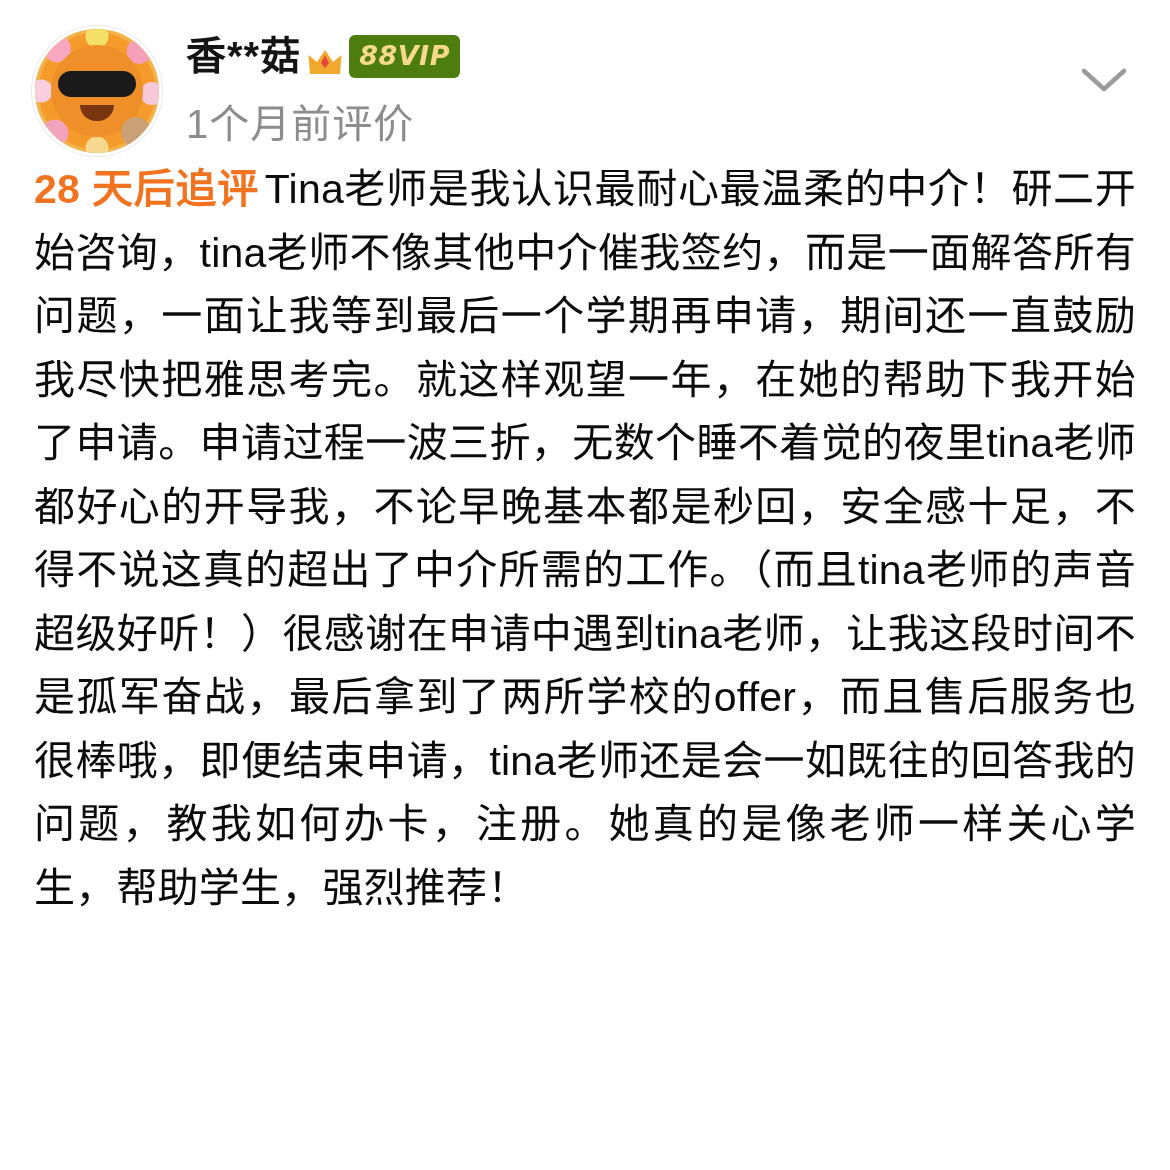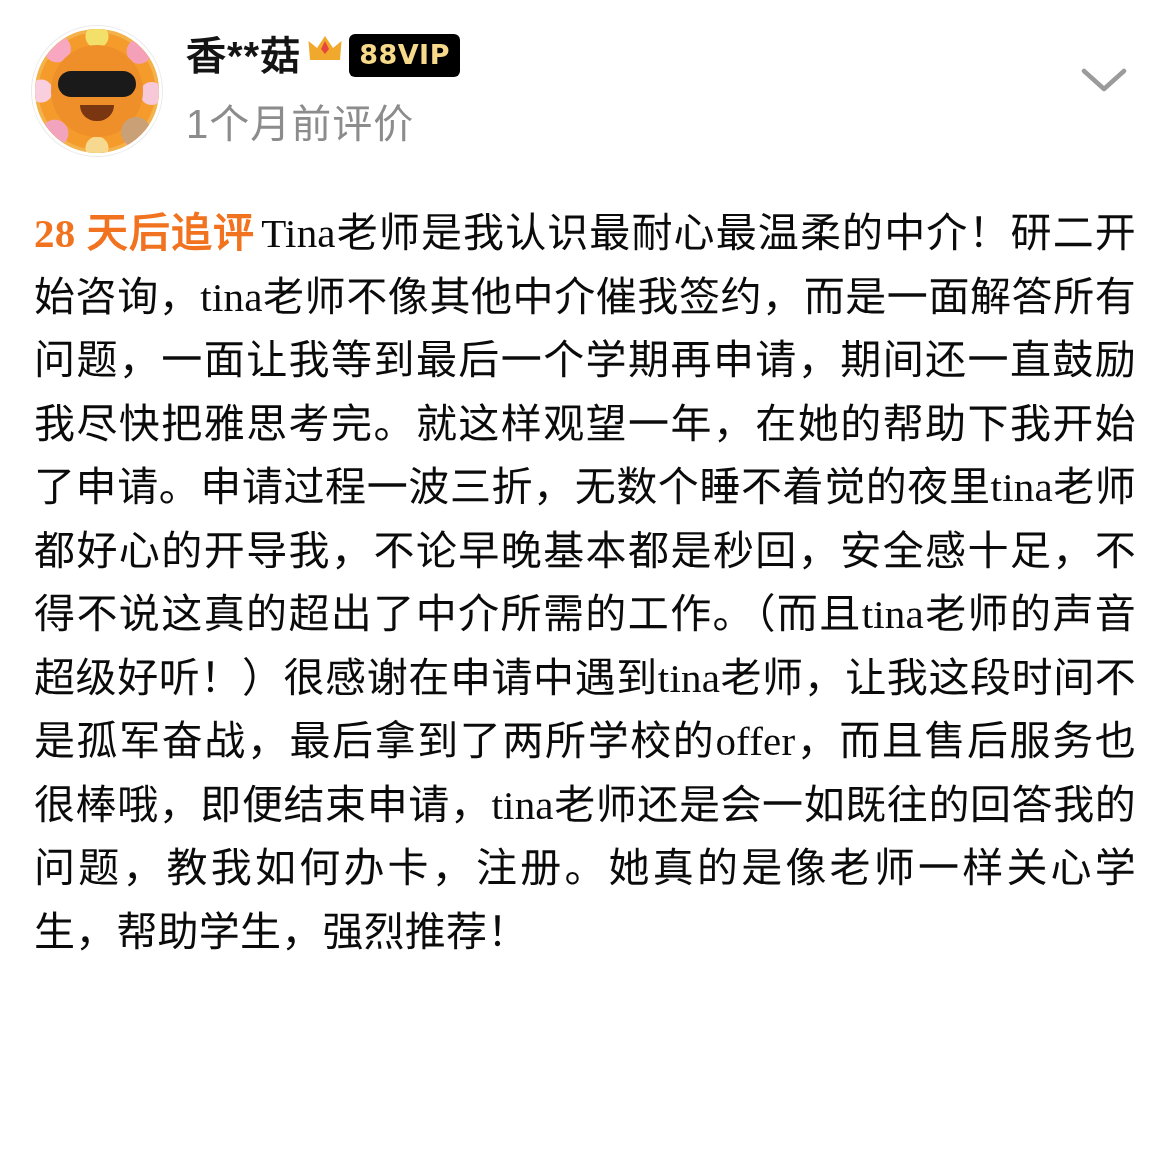--- a/index.html
+++ b/index.html
@@ -98,49 +98,50 @@
 
   .header-text {
     margin-left: 24px;
     padding-top: 8px;
     flex: 1 1 auto;
     min-width: 0;
   }
 
   .name-row {
     display: flex;
-    align-items: flex-start;
+    align-items: flex-end;
     gap: 6px;
   }
   .user-name {
     font-size: 40px;
     font-weight: 700;
     letter-spacing: 1px;
     color: #141414;
     line-height: 1.1;
   }
   .crown-icon {
     font-size: 34px;
     line-height: 1;
     color: #f0a92c;
     display: inline-flex;
     align-items: center;
   }
   .crown-icon svg { display: block; }
 
   .vip-badge {
-    background: #000000;
+    background: #4d7c0f;
     color: #f6d98a;
     font-size: 27px;
     font-weight: 700;
     line-height: 1;
     padding: 7px 10px 9px 10px;
     border-radius: 6px;
     letter-spacing: 0.5px;
     font-family: "DejaVu Sans", "Liberation Sans", sans-serif;
+    font-style: italic;
   }
 
   .review-time {
     margin-top: 14px;
     font-size: 40px;
     color: #8c8c8c;
     letter-spacing: 1px;
   }
 
   .chevron-btn {
@@ -163,27 +164,26 @@
   .first-line {
     margin-top: 34px;
     font-size: 37px;
     font-weight: 600;
     color: #0b0b0b;
     letter-spacing: 0.5px;
     line-height: 1.4;
   }
 
   .append-block {
-    margin-top: 44px;
     font-size: 41px;
     line-height: 1.55;
     color: #0b0b0b;
     text-align: justify;
     letter-spacing: 0.2px;
-    font-family: Liberation Serif, serif;
+    font-family: Liberation Sans, sans-serif;
   }
   .append-tag {
     color: #f1731f;
     font-weight: 700;
     margin-right: 6px;
   }
 </style>
 </head>
 <body>
 

